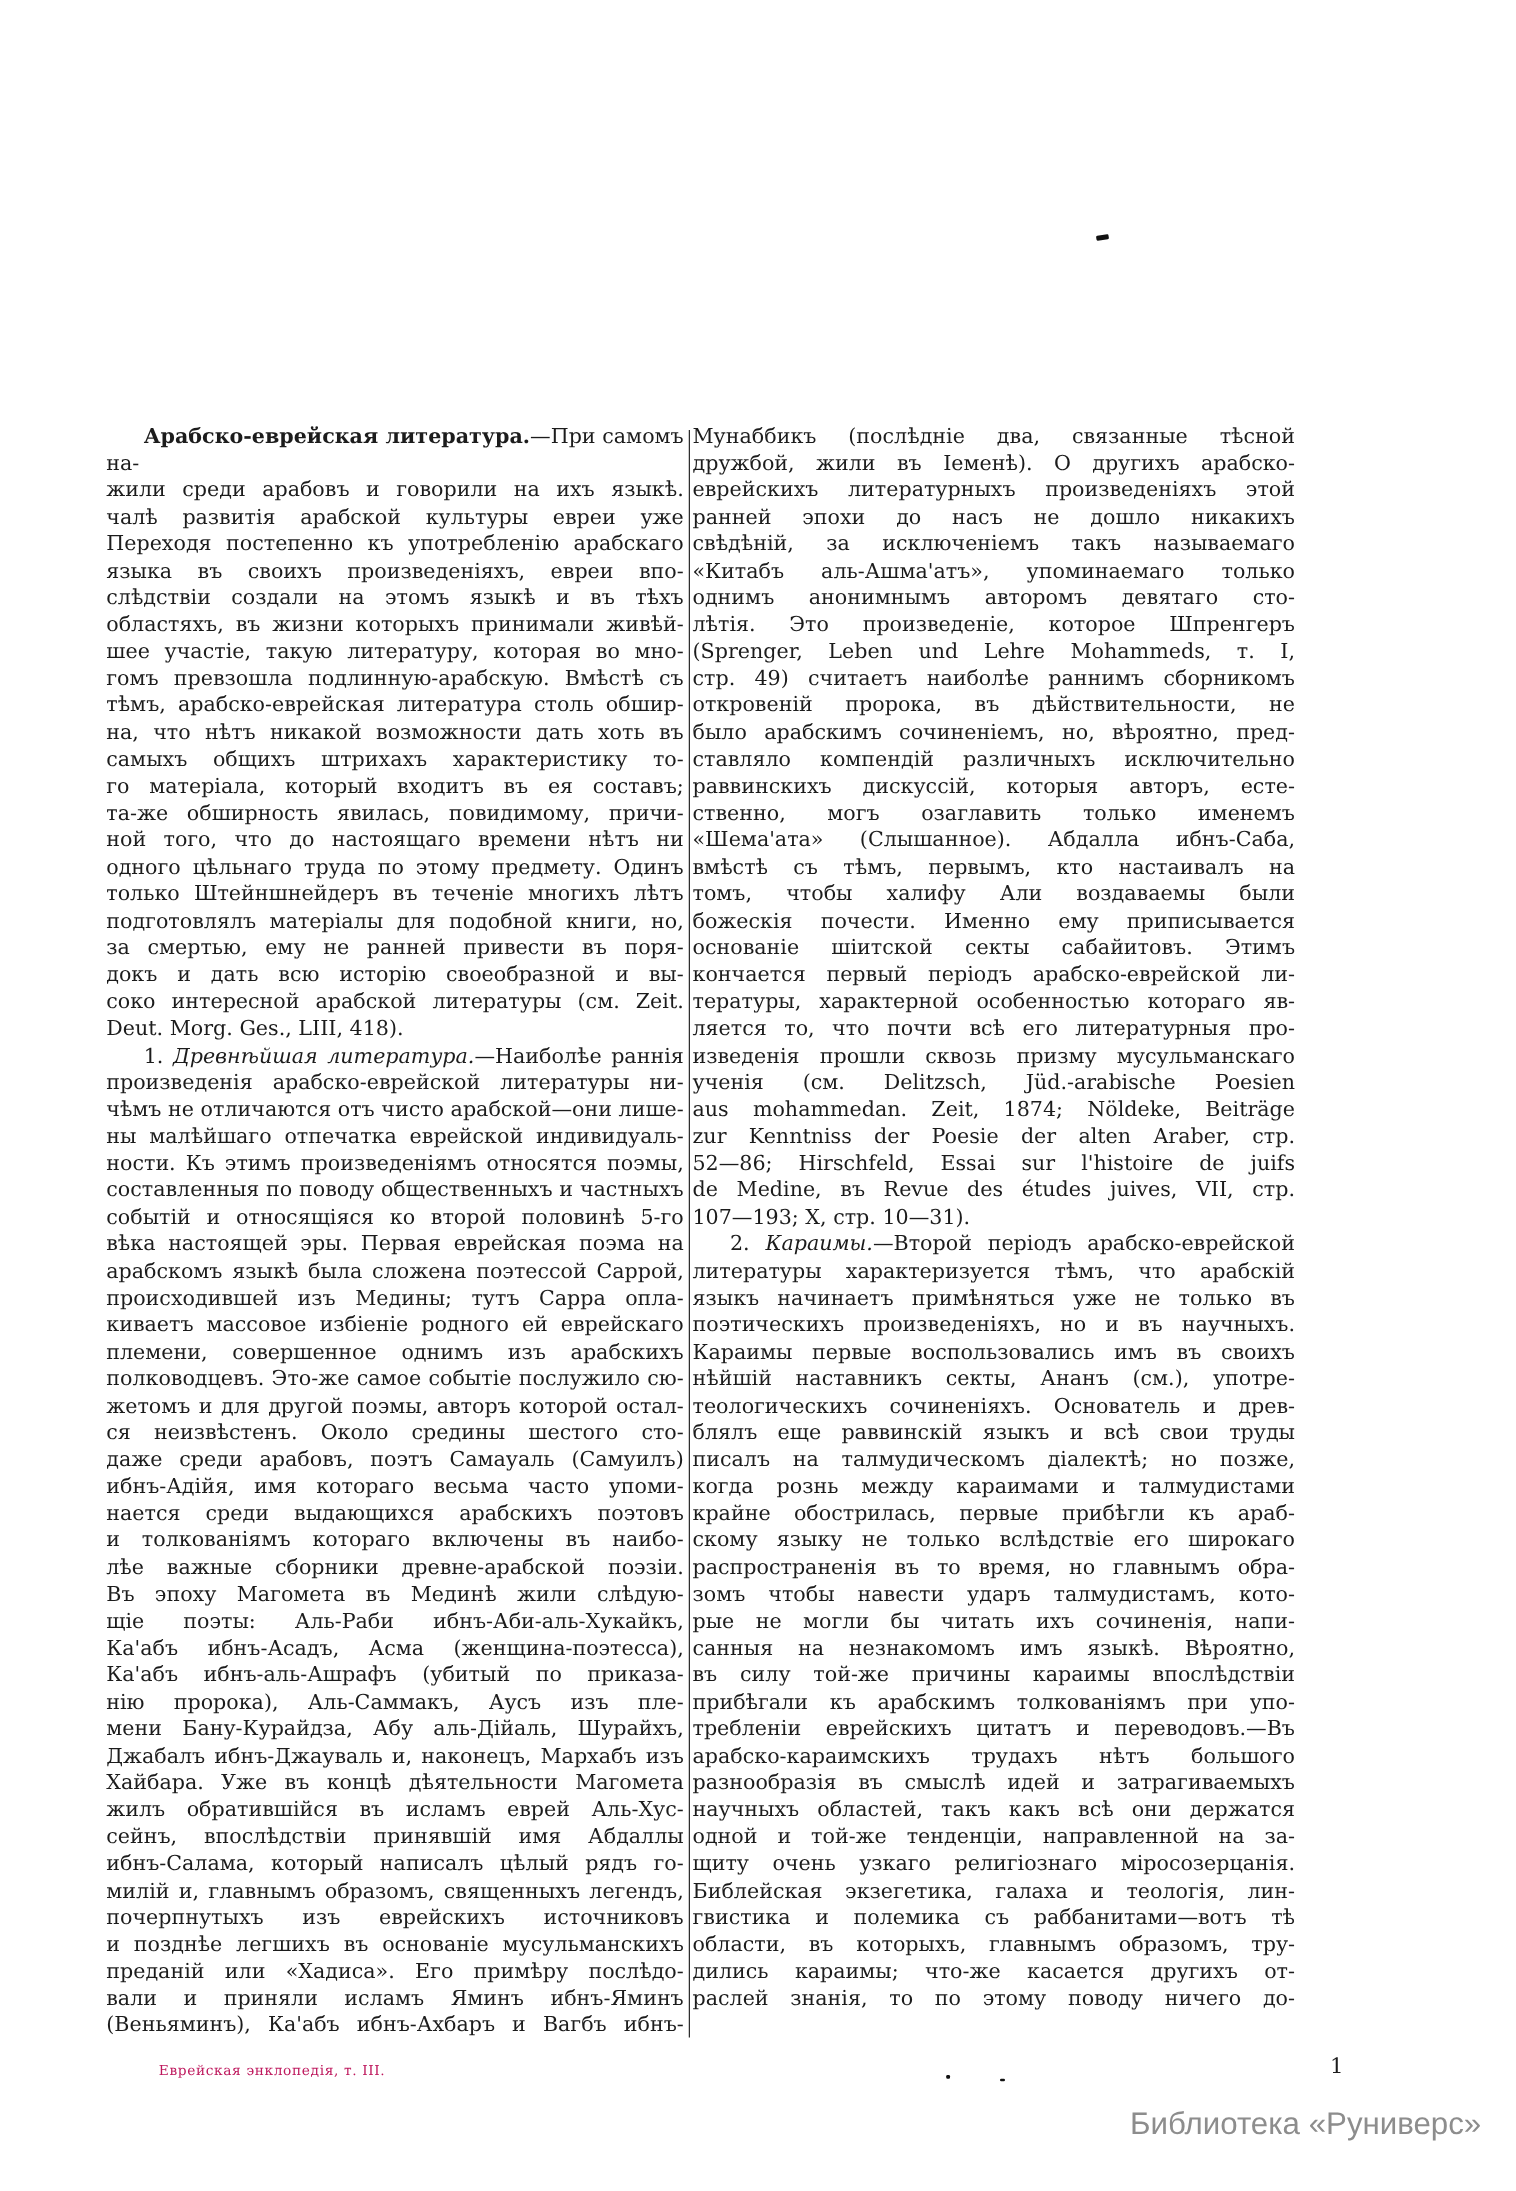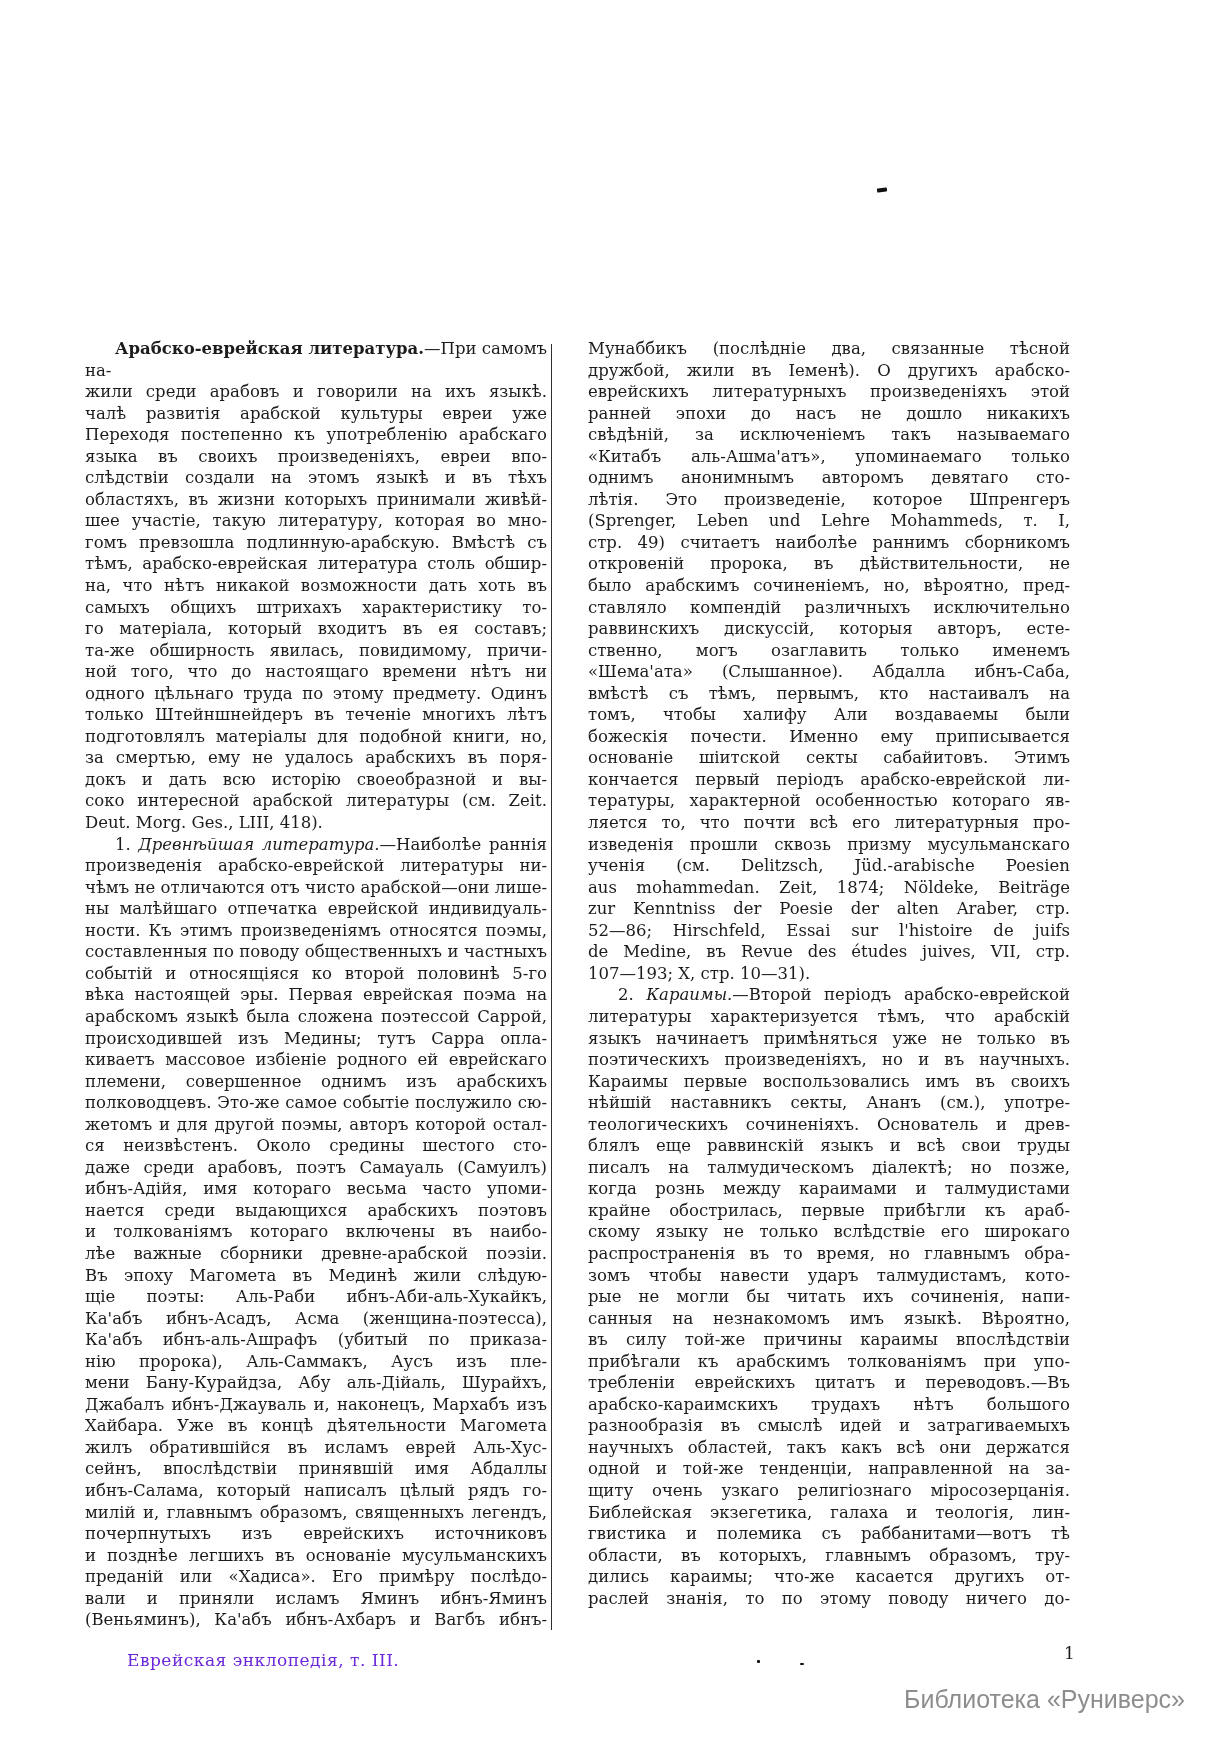--- a/index.html
+++ b/index.html
@@ -11,44 +11,44 @@
     color: #1c1c1c;
     overflow: hidden;
   }
   .column {
     position: absolute;
     top: 338px;
     font-size: 16.5px;
     line-height: 21.55px;
   }
   .column.left  { left: 85px;  width: 462px; }
-  .column.right { left: 588px; width: 482px; }
+  .column.right { left: 554px; width: 482px; }
   .line {
     text-align: justify;
     text-align-last: justify;
     white-space: nowrap;
     overflow: visible;
   }
   .line { white-space: normal; }
   .line.indent { text-indent: 30px; }
   .line.end { text-align-last: left; }
   .seg-b { font-weight: 700; }
   .seg-i { font-style: italic; }
   .divider {
     position: absolute;
     left: 551px; top: 344px;
     width: 1px; height: 1286px;
     background: #2e2e2e;
   }
   .footnote {
     position: absolute;
     left: 127px; top: 1650px;
-    font-size: 17px;
+    font-size: 11px;
     letter-spacing: 0.5px;
-    color: #6d28d9;
+    color: #be185d;
     text-align: right;
   }
   .page-number {
     position: absolute;
     left: 1064px; top: 1643px;
     font-size: 17px;
     color: #1c1c1c;
   }
   .watermark {
     position: absolute;
@@ -84,21 +84,21 @@
       <div class="line"><span>гомъ превзошла подлинную-арабскую. Вмѣстѣ съ</span></div>
       <div class="line"><span>тѣмъ, арабско-еврейская литература столь обшир-</span></div>
       <div class="line"><span>на, что нѣтъ никакой возможности дать хоть въ</span></div>
       <div class="line"><span>самыхъ общихъ штрихахъ характеристику то-</span></div>
       <div class="line"><span>го матеріала, который входитъ въ ея составъ;</span></div>
       <div class="line"><span>та-же обширность явилась, повидимому, причи-</span></div>
       <div class="line"><span>ной того, что до настоящаго времени нѣтъ ни</span></div>
       <div class="line"><span>одного цѣльнаго труда по этому предмету. Одинъ</span></div>
       <div class="line"><span>только Штейншнейдеръ въ теченіе многихъ лѣтъ</span></div>
       <div class="line"><span>подготовлялъ матеріалы для подобной книги, но,</span></div>
-      <div class="line"><span>за смертью, ему не удалось арабскихъ въ поря-</span></div>
+      <div class="line"><span>за смертью, ему не ранней привести въ поря-</span></div>
       <div class="line"><span>докъ и дать всю исторію своеобразной и вы-</span></div>
       <div class="line"><span>соко интересной арабской литературы (см. Zeit.</span></div>
       <div class="line end"><span>Deut. Morg. Ges., LIII, 418).</span></div>
       <div class="line indent"><span>1. </span><span class="seg-i">Древнѣйшая литература.</span><span>—Наиболѣе раннія</span></div>
       <div class="line"><span>произведенія арабско-еврейской литературы ни-</span></div>
       <div class="line"><span>чѣмъ не отличаются отъ чисто арабской—они лише-</span></div>
       <div class="line"><span>ны малѣйшаго отпечатка еврейской индивидуаль-</span></div>
       <div class="line"><span>ности. Къ этимъ произведеніямъ относятся поэмы,</span></div>
       <div class="line"><span>составленныя по поводу общественныхъ и частныхъ</span></div>
       <div class="line"><span>событій и относящіяся ко второй половинѣ 5-го</span></div>

